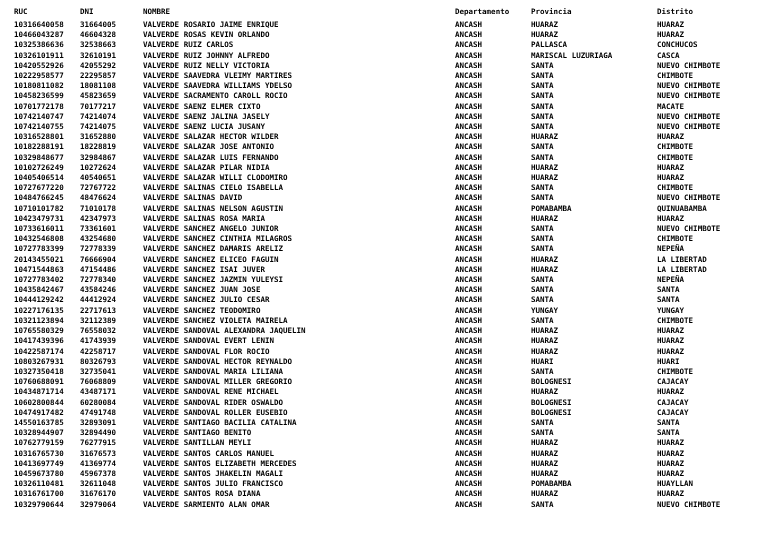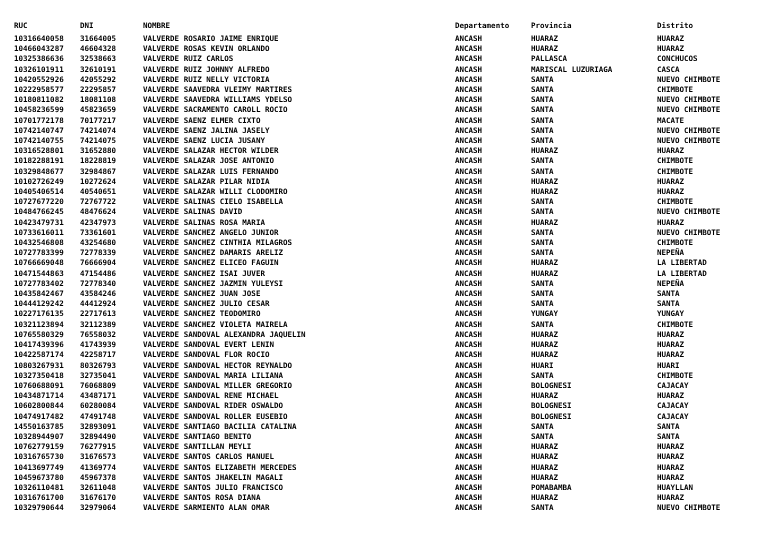--- a/index.html
+++ b/index.html
@@ -16,21 +16,20 @@
     overflow: hidden;
   }
   table.records {
     border-collapse: collapse;
     table-layout: fixed;
     width: 754px;
     font-family: "DejaVu Sans Mono", monospace;
     font-weight: bold;
     font-size: 7.5px;
     color: #000000;
-    margin-top: 14px;
   }
   table.records th, table.records td {
     padding: 0;
     margin: 0;
     text-align: left;
     vertical-align: top;
     white-space: nowrap;
     overflow: hidden;
     height: 10.2px;
     line-height: 10.2px;
@@ -208,20 +207,28 @@
         </tr>
         <tr>
           <td>10484766245</td>
           <td>48476624</td>
           <td>VALVERDE SALINAS DAVID</td>
           <td>ANCASH</td>
           <td>SANTA</td>
           <td>NUEVO CHIMBOTE</td>
         </tr>
         <tr>
+          <td>10710101782</td>
+          <td>71010178</td>
+          <td>VALVERDE SALINAS NELSON AGUSTIN</td>
+          <td>ANCASH</td>
+          <td>POMABAMBA</td>
+          <td>QUINUABAMBA</td>
+        </tr>
+        <tr>
           <td>10423479731</td>
           <td>42347973</td>
           <td>VALVERDE SALINAS ROSA MARIA</td>
           <td>ANCASH</td>
           <td>HUARAZ</td>
           <td>HUARAZ</td>
         </tr>
         <tr>
           <td>10733616011</td>
           <td>73361601</td>
@@ -240,21 +247,21 @@
         </tr>
         <tr>
           <td>10727783399</td>
           <td>72778339</td>
           <td>VALVERDE SANCHEZ DAMARIS ARELIZ</td>
           <td>ANCASH</td>
           <td>SANTA</td>
           <td>NEPEÑA</td>
         </tr>
         <tr>
-          <td>10766669048</td>
+          <td>20143455021</td>
           <td>76666904</td>
           <td>VALVERDE SANCHEZ ELICEO FAGUIN</td>
           <td>ANCASH</td>
           <td>HUARAZ</td>
           <td>LA LIBERTAD</td>
         </tr>
         <tr>
           <td>10471544863</td>
           <td>47154486</td>
           <td>VALVERDE SANCHEZ ISAI JUVER</td>

